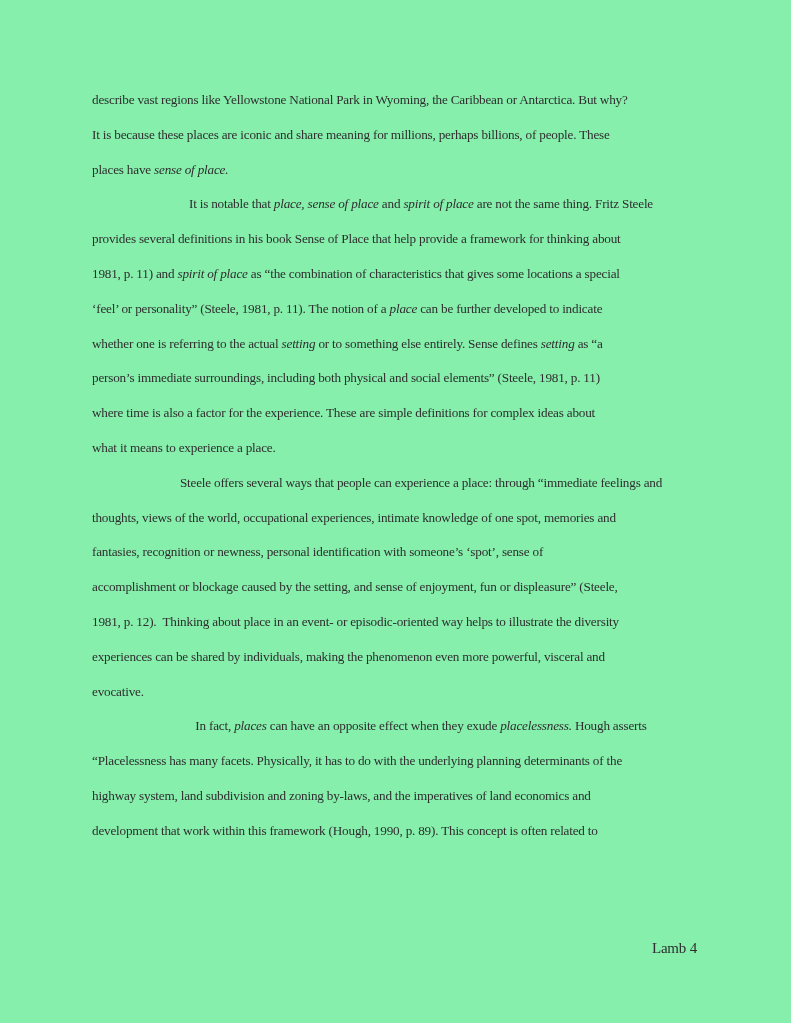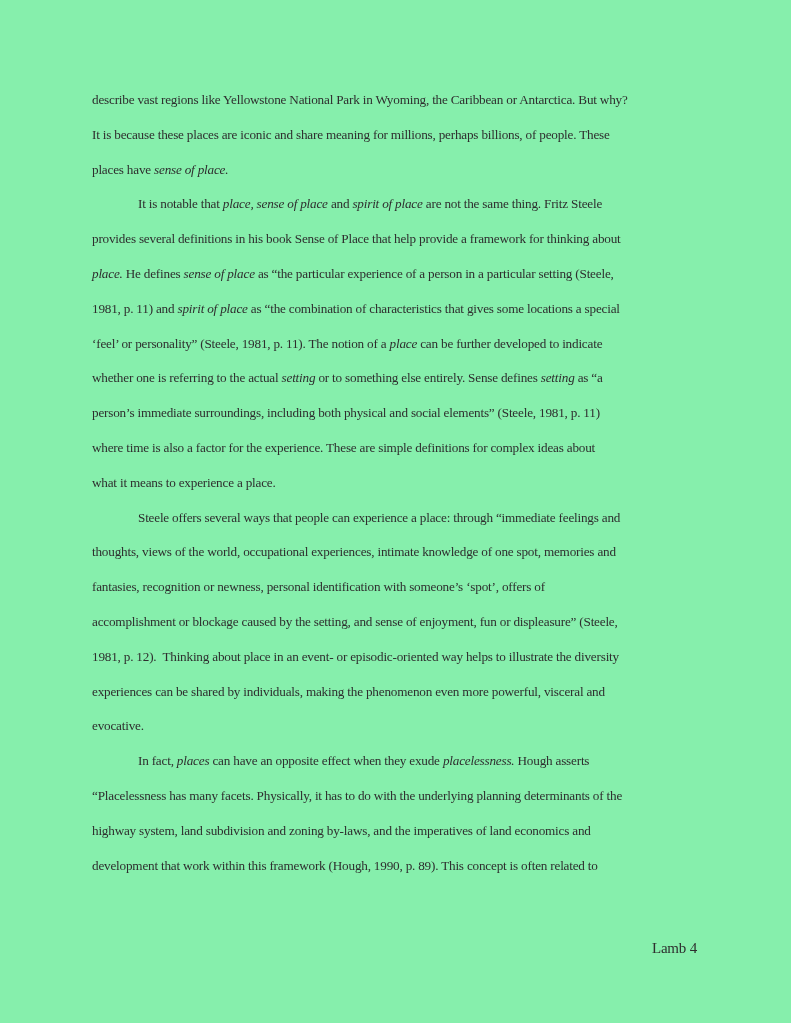--- a/index.html
+++ b/index.html
@@ -24,20 +24,21 @@
   }
   .line {
     font-size: 13.2px;
     line-height: 34.8px;
     letter-spacing: -0.2px;
     white-space: pre;
     color: #2e2e2e;
   }
   .line.indent {
     padding-left: 46px;
+    text-align: center;
   }
   .italic {
     font-style: italic;
   }
   .page-number {
     position: absolute;
     top: 940px;
     right: 94px;
     font-size: 15px;
     letter-spacing: -0.2px;
@@ -47,30 +48,29 @@
 </head>
 <body>
 
 <div class="page">
   <div class="doc-body">
       <div class="line"><span>describe vast regions like Yellowstone National Park in Wyoming, the Caribbean or Antarctica. But why?</span></div>
       <div class="line"><span>It is because these places are iconic and share meaning for millions, perhaps billions, of people. These</span></div>
       <div class="line"><span>places have </span><span class="italic">sense of place.</span></div>
       <div class="line indent"><span>It is notable that </span><span class="italic">place, sense of place</span><span> and </span><span class="italic">spirit of place</span><span> are not the same thing. Fritz Steele</span></div>
       <div class="line"><span>provides several definitions in his book Sense of Place that help provide a framework for thinking about</span></div>
-      <div class="line"><span class="italic">place.</span><span> He defines </span><span class="italic">sense of place</span><span> as “the particular experience of a person in a particular setting (Steele,</span></div>
       <div class="line"><span>1981, p. 11) and </span><span class="italic">spirit of place</span><span> as “the combination of characteristics that gives some locations a special</span></div>
       <div class="line"><span>‘feel’ or personality” (Steele, 1981, p. 11). The notion of a </span><span class="italic">place</span><span> can be further developed to indicate</span></div>
       <div class="line"><span>whether one is referring to the actual </span><span class="italic">setting</span><span> or to something else entirely. Sense defines </span><span class="italic">setting</span><span> as “a</span></div>
       <div class="line"><span>person’s immediate surroundings, including both physical and social elements” (Steele, 1981, p. 11)</span></div>
       <div class="line"><span>where time is also a factor for the experience. These are simple definitions for complex ideas about</span></div>
       <div class="line"><span>what it means to experience a place.</span></div>
       <div class="line indent"><span>Steele offers several ways that people can experience a place: through “immediate feelings and</span></div>
       <div class="line"><span>thoughts, views of the world, occupational experiences, intimate knowledge of one spot, memories and</span></div>
-      <div class="line"><span>fantasies, recognition or newness, personal identification with someone’s ‘spot’, offers of</span></div>
+      <div class="line"><span>fantasies, recognition or newness, personal identification with someone’s ‘spot’, sense of</span></div>
       <div class="line"><span>accomplishment or blockage caused by the setting, and sense of enjoyment, fun or displeasure” (Steele,</span></div>
       <div class="line"><span>1981, p. 12).  Thinking about place in an event- or episodic-oriented way helps to illustrate the diversity</span></div>
       <div class="line"><span>experiences can be shared by individuals, making the phenomenon even more powerful, visceral and</span></div>
       <div class="line"><span>evocative.</span></div>
       <div class="line indent"><span>In fact, </span><span class="italic">places</span><span> can have an opposite effect when they exude </span><span class="italic">placelessness.</span><span> Hough asserts</span></div>
       <div class="line"><span>“Placelessness has many facets. Physically, it has to do with the underlying planning determinants of the</span></div>
       <div class="line"><span>highway system, land subdivision and zoning by-laws, and the imperatives of land economics and</span></div>
       <div class="line"><span>development that work within this framework (Hough, 1990, p. 89). This concept is often related to</span></div>
     </div>
   <div class="page-number">Lamb 4</div>

